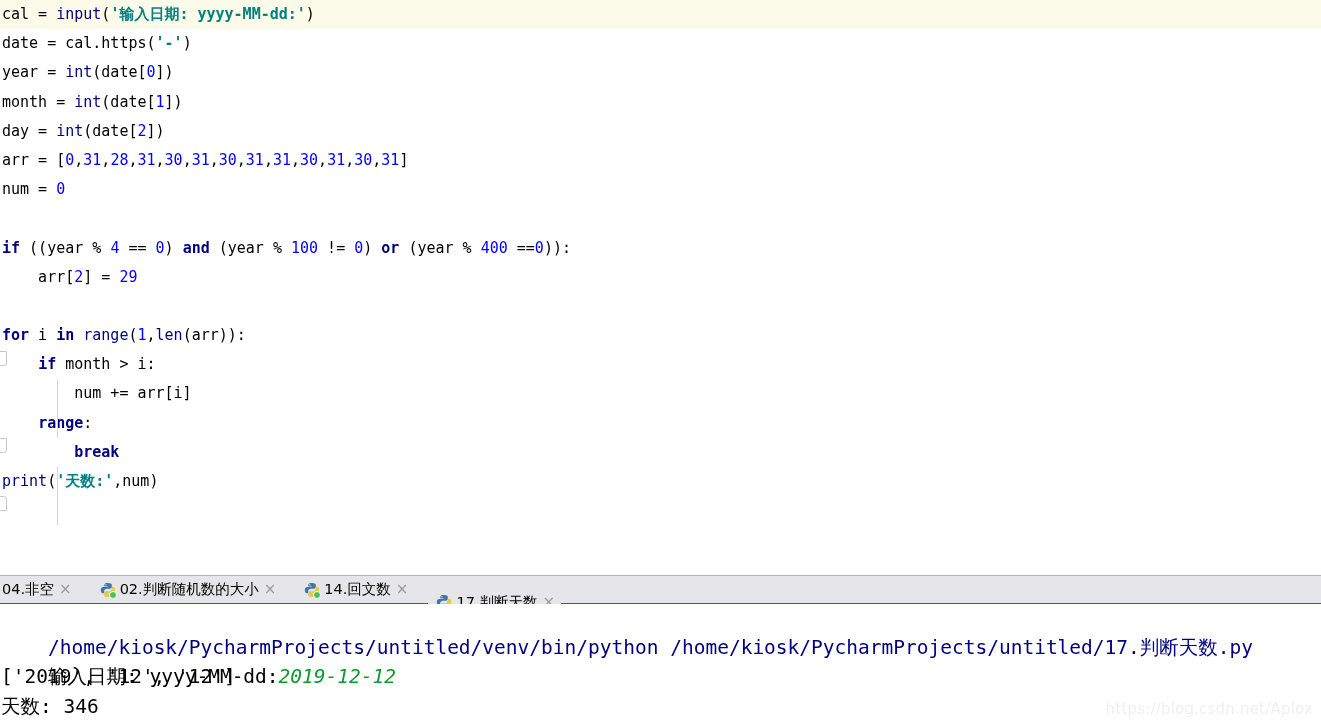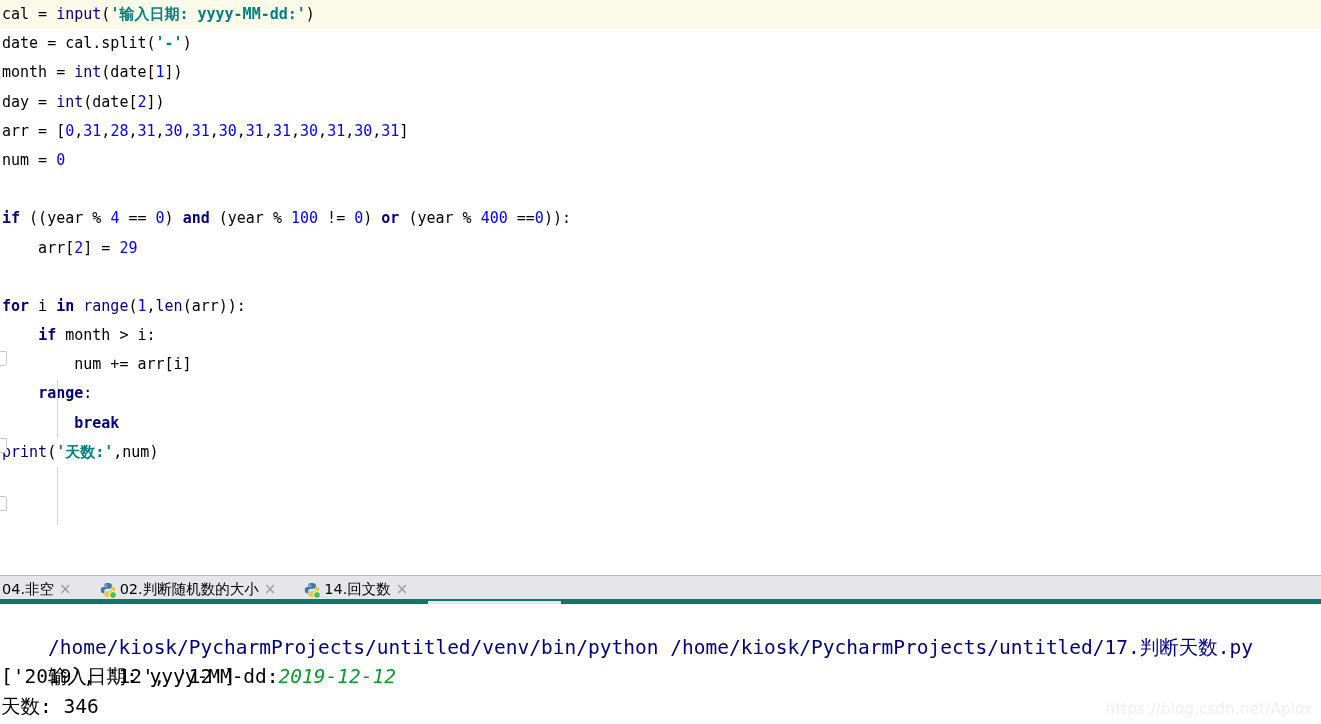--- a/index.html
+++ b/index.html
@@ -68,24 +68,24 @@
     height: 54px;
     background: #ffffff;
   }
   #tabbar-strip {
     position: absolute;
     left: 0; top: 25px;
     width: 1321px;
     height: 29px;
     background: #e6e6ea;
     border-top: 1px solid #b4b4b8;
-    border-bottom: 5px solid #0f766e;
+    border-bottom: 1px solid #0f766e;
     box-sizing: border-box;
     display: flex;
-    align-items: flex-start;
+    align-items: center;
   }
   .tab {
     display: flex;
     align-items: center;
     height: 27px;
     padding: 0 6px 0 8px;
     font-family: "DejaVu Sans", sans-serif;
     font-size: 14.5px;
     color: #000000;
     white-space: nowrap;
@@ -136,21 +136,22 @@
     letter-spacing: 0.2px;
     white-space: nowrap;
   }
 </style>
 </head>
 <body>
 
 <div id="editor">
   <div id="code-lines">
       <div class="code-line caret"><span class="tok-plain">cal = </span><span class="tok-builtin">input</span><span class="tok-plain">(</span><span class="tok-str">'输入日期: yyyy-MM-dd:'</span><span class="tok-plain">)</span></div>
-      <div class="code-line"><span class="tok-plain">date = cal.split(</span><span class="tok-str">'-'</span><span class="tok-plain">)</span></div>
+      <div class="code-line"><span class="tok-plain">date = cal.https(</span><span class="tok-str">'-'</span><span class="tok-plain">)</span></div>
+      <div class="code-line"><span class="tok-plain">year = </span><span class="tok-builtin">int</span><span class="tok-plain">(date[</span><span class="tok-num">0</span><span class="tok-plain">])</span></div>
       <div class="code-line"><span class="tok-plain">month = </span><span class="tok-builtin">int</span><span class="tok-plain">(date[</span><span class="tok-num">1</span><span class="tok-plain">])</span></div>
       <div class="code-line"><span class="tok-plain">day = </span><span class="tok-builtin">int</span><span class="tok-plain">(date[</span><span class="tok-num">2</span><span class="tok-plain">])</span></div>
       <div class="code-line"><span class="tok-plain">arr = [</span><span class="tok-num">0</span><span class="tok-plain">,</span><span class="tok-num">31</span><span class="tok-plain">,</span><span class="tok-num">28</span><span class="tok-plain">,</span><span class="tok-num">31</span><span class="tok-plain">,</span><span class="tok-num">30</span><span class="tok-plain">,</span><span class="tok-num">31</span><span class="tok-plain">,</span><span class="tok-num">30</span><span class="tok-plain">,</span><span class="tok-num">31</span><span class="tok-plain">,</span><span class="tok-num">31</span><span class="tok-plain">,</span><span class="tok-num">30</span><span class="tok-plain">,</span><span class="tok-num">31</span><span class="tok-plain">,</span><span class="tok-num">30</span><span class="tok-plain">,</span><span class="tok-num">31</span><span class="tok-plain">]</span></div>
       <div class="code-line"><span class="tok-plain">num = </span><span class="tok-num">0</span></div>
       <div class="code-line">&nbsp;</div>
       <div class="code-line"><span class="tok-kw">if</span><span class="tok-plain"> ((year % </span><span class="tok-num">4</span><span class="tok-plain"> == </span><span class="tok-num">0</span><span class="tok-plain">) </span><span class="tok-kw">and</span><span class="tok-plain"> (year % </span><span class="tok-num">100</span><span class="tok-plain"> != </span><span class="tok-num">0</span><span class="tok-plain">) </span><span class="tok-kw">or</span><span class="tok-plain"> (year % </span><span class="tok-num">400</span><span class="tok-plain"> ==</span><span class="tok-num">0</span><span class="tok-plain">)):</span></div>
       <div class="code-line"><span class="tok-plain">    arr[</span><span class="tok-num">2</span><span class="tok-plain">] = </span><span class="tok-num">29</span></div>
       <div class="code-line">&nbsp;</div>
       <div class="code-line"><span class="tok-kw">for</span><span class="tok-plain"> i </span><span class="tok-kw">in</span><span class="tok-plain"> </span><span class="tok-builtin">range</span><span class="tok-plain">(</span><span class="tok-num">1</span><span class="tok-plain">,</span><span class="tok-builtin">len</span><span class="tok-plain">(arr)):</span></div>
       <div class="code-line"><span class="tok-plain">    </span><span class="tok-kw">if</span><span class="tok-plain"> month &gt; i:</span></div>

